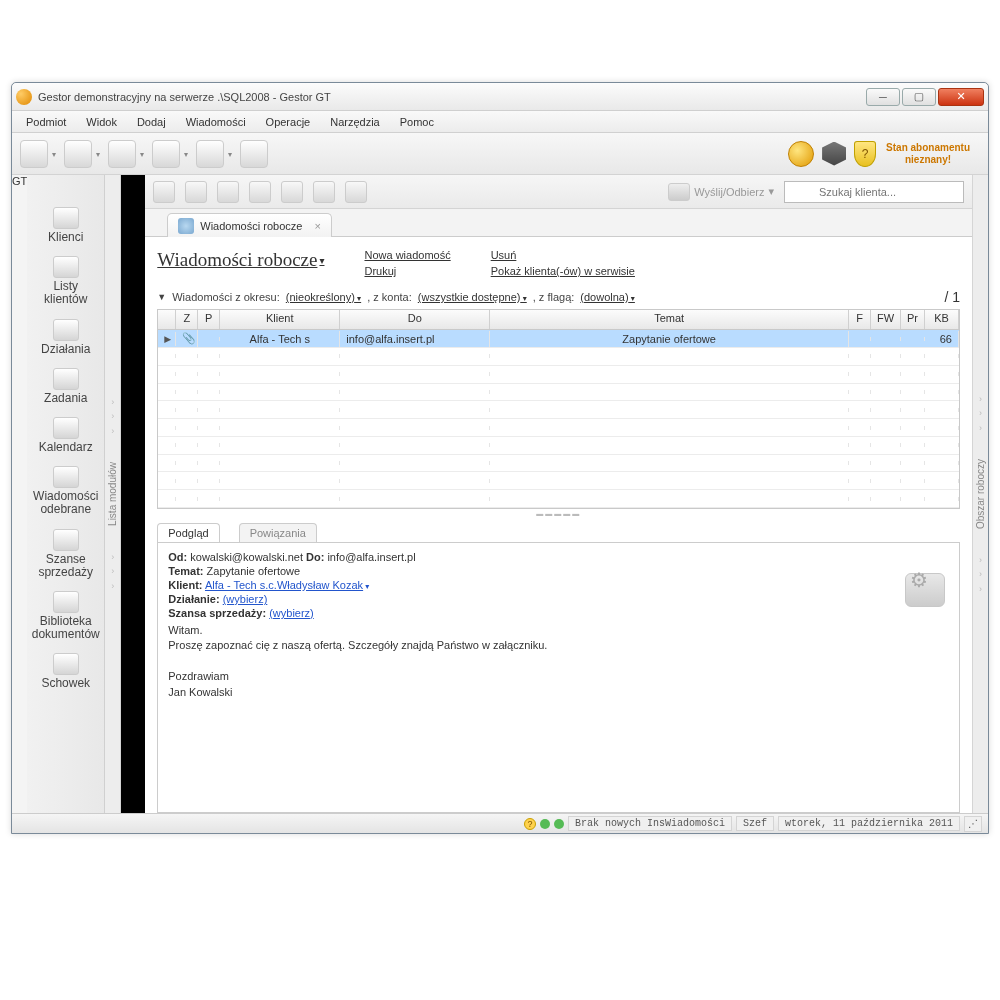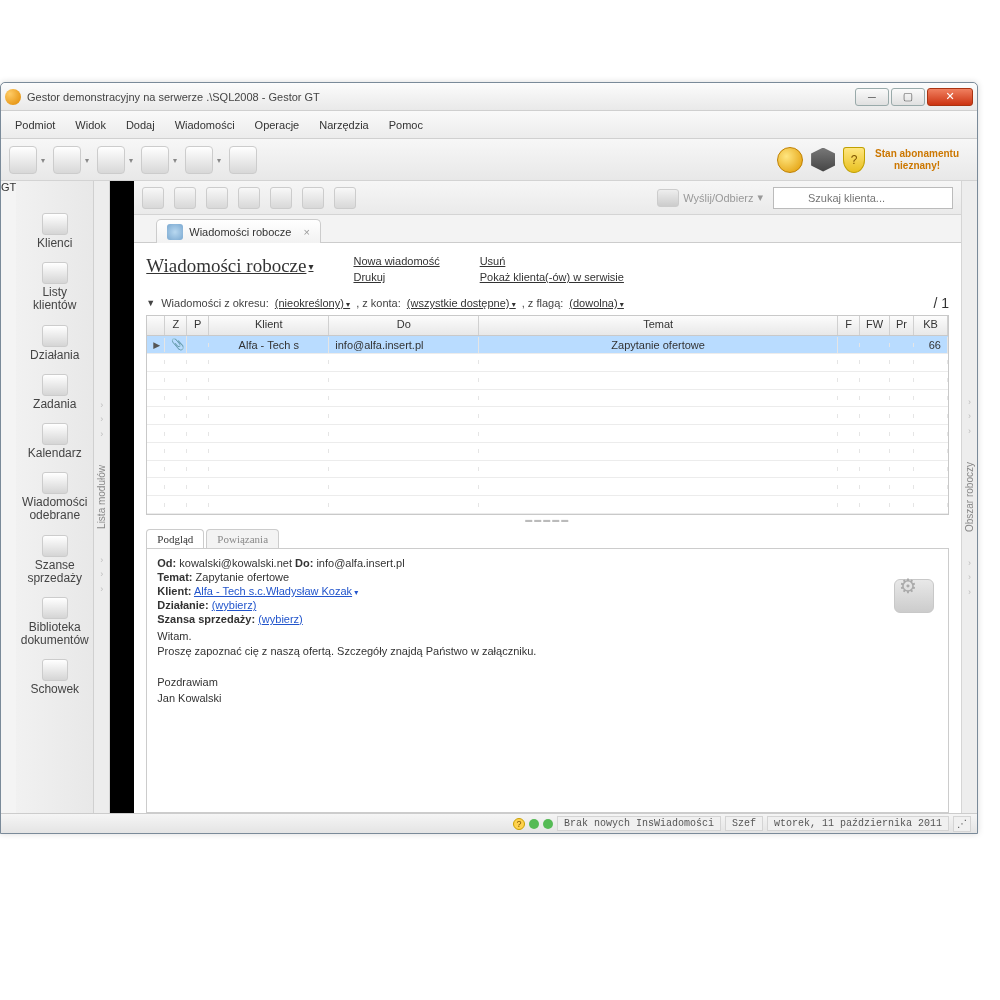--- a/index.html
+++ b/index.html
@@ -1,23 +1,23 @@
 <!DOCTYPE html>
 <html><head>
 <meta charset="utf-8">
 <style>
   * { box-sizing: border-box; margin: 0; padding: 0; }
   body { font-family: Tahoma, Verdana, sans-serif; font-size: 11px; color: #333; background: #fff; width:1000px; height:1000px; position:relative; overflow:hidden;}
-  .window { position:absolute; left:0; top:82px; width:978px; height:752px; border:1px solid #7a8a99; border-radius:5px 5px 0 0; background:#f4f4f4; display:flex; flex-direction:column; box-shadow: 0 0 6px rgba(0,0,0,0.15);}
+  .window { position:absolute; left:11px; top:82px; width:978px; height:752px; border:1px solid #7a8a99; border-radius:5px 5px 0 0; background:#f4f4f4; display:flex; flex-direction:column; box-shadow: 0 0 6px rgba(0,0,0,0.15);}
   .titlebar { height:28px; background:linear-gradient(#fcfcfc,#e9e9e9); border-bottom:1px solid #cfcfcf; display:flex; align-items:center; padding:0 4px; border-radius:5px 5px 0 0;}
   .titlebar .app-icon { width:16px; height:16px; background:radial-gradient(circle at 30% 30%, #ffcc66, #e08800); border-radius:50%; margin-right:6px;}
   .titlebar .title { flex:1; color:#444;}
   .winbtn { width:34px; height:18px; margin-left:2px; border:1px solid #9aa; border-radius:3px; background:linear-gradient(#fafafa,#e0e0e0); display:flex; align-items:center; justify-content:center; color:#555;}
   .winbtn.close { background:linear-gradient(#f08060,#cc3311); color:#fff; border-color:#aa3311; width:46px;}
-  .menubar { height:28px; background:linear-gradient(#f9f9f9,#ececec); border-bottom:1px solid #d0d0d0; display:flex; align-items:center; padding:0 6px; gap:4px;}
+  .menubar { height:22px; background:linear-gradient(#f9f9f9,#ececec); border-bottom:1px solid #d0d0d0; display:flex; align-items:center; padding:0 6px; gap:4px;}
   .menubar .menuitem { padding:3px 8px; color:#333; border-radius:3px; }
   .toolbar1 { height:42px; background:linear-gradient(#f7f7f7,#e8e8e8); border-bottom:1px solid #d3d3d3; display:flex; align-items:center; padding:0 8px;}
   .tb-icon { width:28px; height:28px; margin-right:6px; border-radius:4px; background:linear-gradient(#fff,#d8d8d8); border:1px solid #ccc; position:relative;}
   .tb-icon::after{content:"▾"; position:absolute; right:-9px; top:9px; font-size:8px; color:#888;}
   .tb-icon.nodrop::after{display:none;}
   .toolbar1 .spacer{flex:1;}
   .globe{width:26px;height:26px;border-radius:50%;background:radial-gradient(circle at 35% 35%, #ffe680, #e09800);border:1px solid #c08000;margin:0 4px;}
   .cube{width:24px;height:24px;background:linear-gradient(#777,#444);clip-path:polygon(50% 0,100% 25%,100% 75%,50% 100%,0 75%,0 25%);margin:0 4px;}
   .shield{width:22px;height:26px;background:linear-gradient(#ffe680,#e8c020);border:1px solid #c0a000;margin:0 4px;display:flex;align-items:center;justify-content:center;font-size:12px;color:#805500;border-radius:3px 3px 50% 50%;}
   .subscription{ text-align:center; color:#cc7700; font-size:10px; font-weight:bold; padding:0 10px 0 6px; line-height:1.2;}
@@ -57,21 +57,21 @@
   .grid{ border:1px solid #c9c9c9; background:#fff; height:200px; overflow:hidden; display:flex; flex-direction:column;}
   .grid .ghead{ display:flex; background:linear-gradient(#fcfcfc,#e8e8e8); border-bottom:1px solid #c9c9c9; height:20px; flex-shrink:0;}
   .grid .gcell{ border-right:1px solid #d0d0d0; padding:2px 6px; overflow:hidden; white-space:nowrap; text-align:center; color:#333;}
   .c-mark{width:18px;} .c-z{width:22px;} .c-p{width:22px;} .c-kl{width:120px;} .c-do{width:150px;} .c-te{flex:1;text-align:left;} .c-f{width:22px;} .c-fw{width:30px;} .c-pr{width:24px;} .c-kb{width:34px;}
   .grid .grow{ display:flex; height:18px; border-bottom:1px solid #ececec; align-items:center;}
   .grid .grow.sel{ background:#b9dcff;}
   .grid .grow .gcell{border-right:1px solid #e5e5e5;}
   .grid .attach{color:#888;}
   .grid .mark{color:#555;font-size:9px;}
   .gridgrip{height:8px;display:flex;justify-content:center;align-items:center;color:#bbb;letter-spacing:2px;font-size:7px;}
-  .preview-tabs{ display:flex; gap:2px; padding:6px 0 0;font-family:Liberation Serif, serif;}
+  .preview-tabs{ display:flex; gap:19px; padding:6px 0 0;}
   .ptab{ padding:3px 10px; border:1px solid #ccc; border-bottom:none; border-radius:4px 4px 0 0; background:#f3f3f3; color:#888;}
   .ptab.active{ background:#fff; color:#333;}
   .preview{ border:1px solid #ccc; flex:1; padding:8px 10px; background:#fff; position:relative; overflow:auto; min-height:0;}
   .preview .line{ margin-bottom:2px;}
   .preview b{font-weight:bold;}
   .preview a{ color:#2255cc; text-decoration:underline;}
   .preview .gearicon{position:absolute; right:14px; top:30px; width:40px; height:34px; background:linear-gradient(#e8e8e8,#ccc); border-radius:6px; border:1px solid #c8c8c8;}
   .preview .gearicon::before{content:"⚙"; position:absolute; left:4px; top:-6px; font-size:20px; color:#aaa;}
   .preview .msgbody{ margin-top:4px; line-height:1.4;}
   .statusbar{ height:20px; background:linear-gradient(#f5f5f5,#e4e4e4); border-top:1px solid #ccc; display:flex; align-items:center; justify-content:flex-end; padding:0 6px; gap:4px; font-size:10px; color:#555;}

